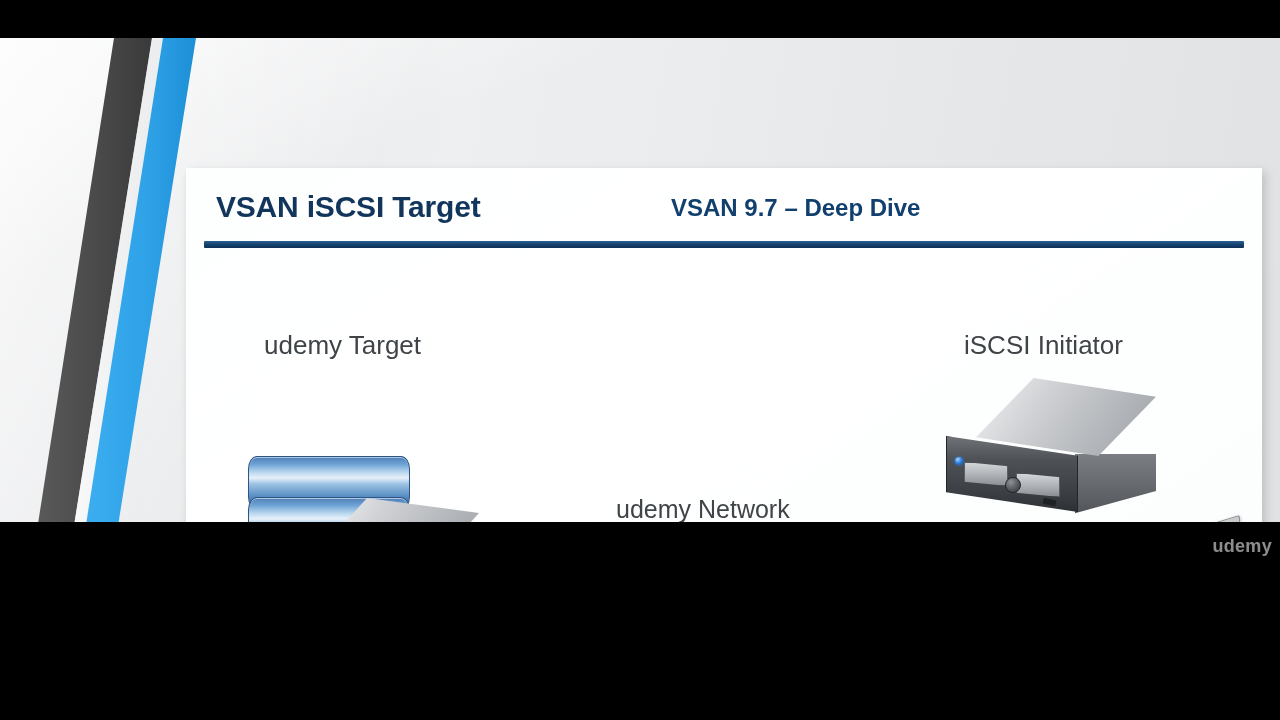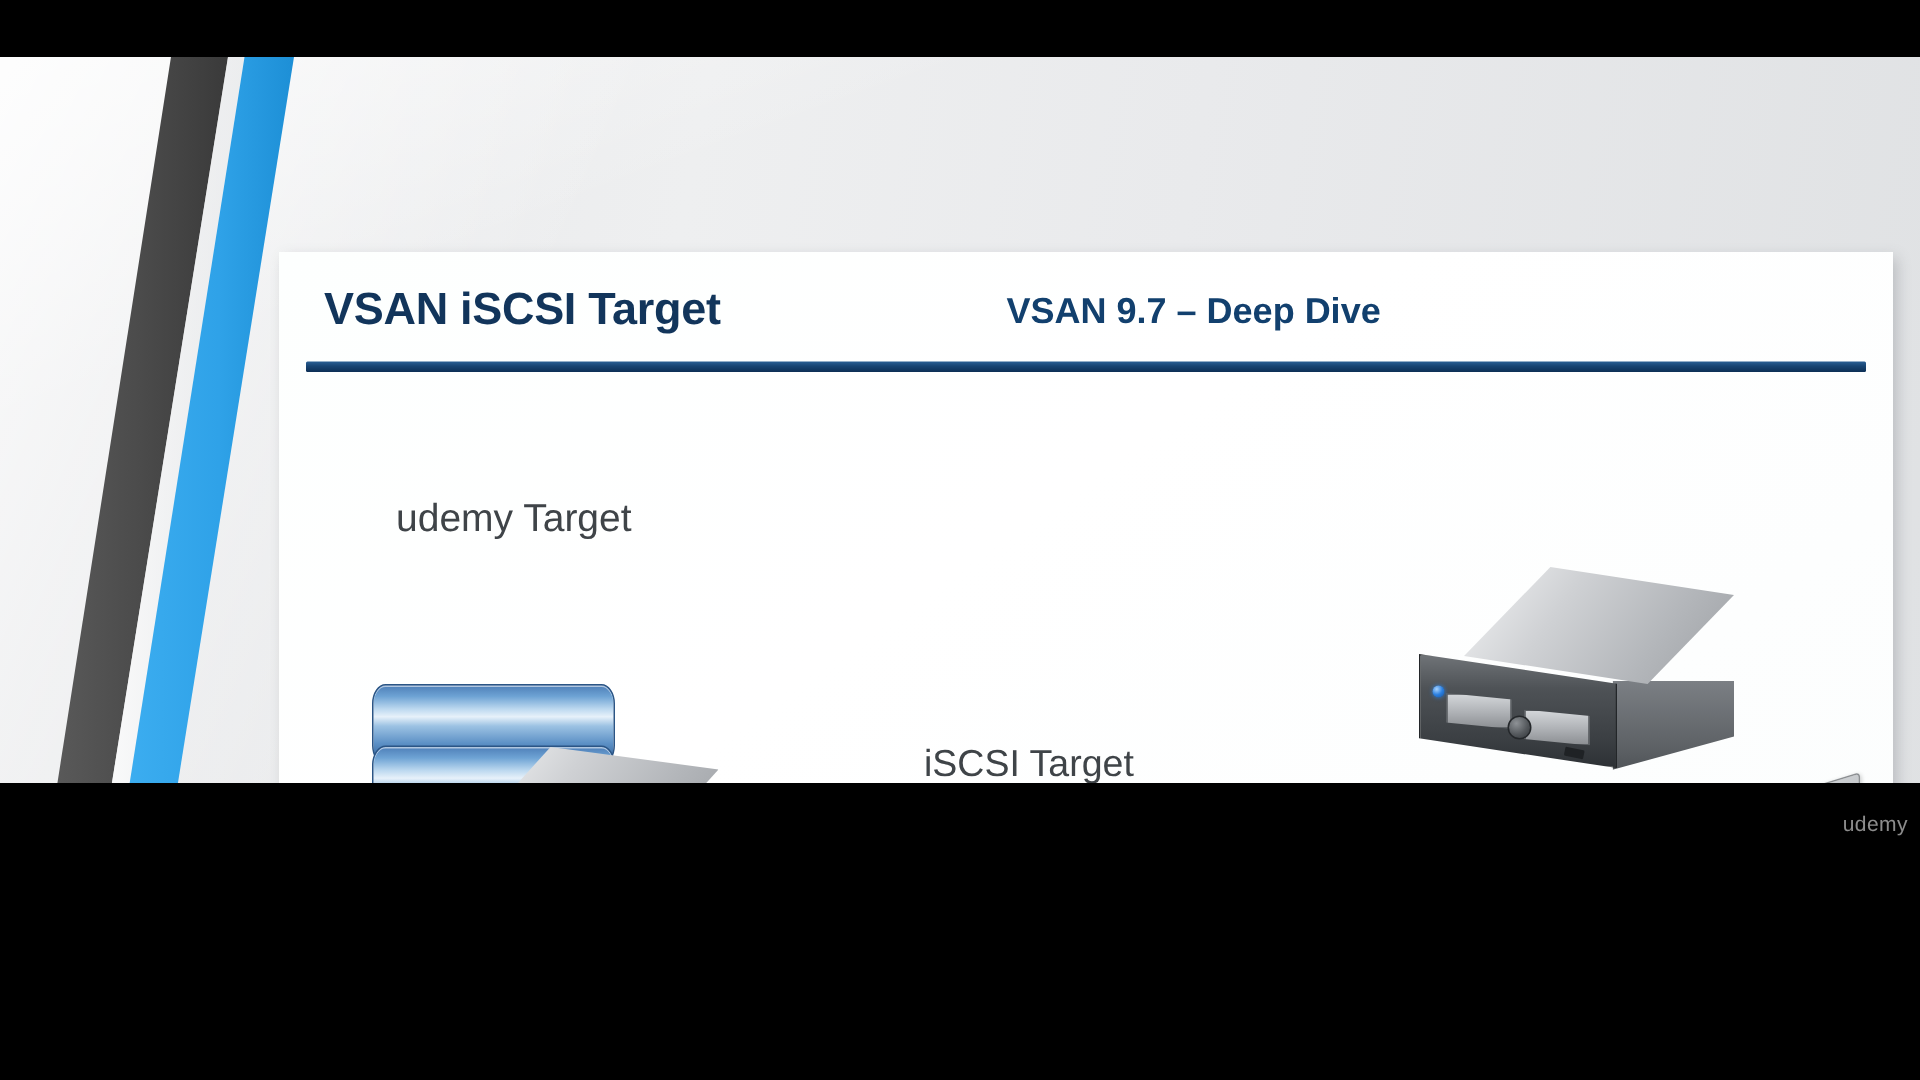--- a/index.html
+++ b/index.html
@@ -373,22 +373,22 @@
     border: 1px solid #9a9da0;
     border-radius: 2px;
     transform: skewY(17deg);
   }
 
   
   #udemy-watermark {
     position: absolute;
     right: 8px;
     bottom: 3px;
-    font-size: 14px;
-    font-weight: normal;
+    font-size: 18px;
+    font-weight: bold;
     color: rgba(255,255,255,0.55);
     letter-spacing: 0.3px;
     z-index: 60;
     text-shadow: 0 1px 1px rgba(0,0,0,0.4);
   }
 </style>
 </head>
 <body>
 
 <div id="player">
@@ -440,21 +440,22 @@
 
     <div id="slide-panel">
 
       <div id="title-row">
         <div id="slide-title">VSAN iSCSI Target</div>
         <div id="slide-subtitle">VSAN 9.7 – Deep Dive</div>
         <div id="title-rule"></div>
       </div>
 
       <div class="diagram-label" id="label-iscsi-target">udemy Target</div>
-      <div class="diagram-label" id="label-iscsi-network">iSCSI Target</div>
+      <div class="diagram-label" id="label-iscsi-initiator">iSCSI Initiator</div>
+      <div class="diagram-label" id="label-iscsi-network">udemy Network</div>
 
       <div id="storage-stack">
         <div class="db-layer" id="db-layer-1"></div>
         <div class="db-layer" id="db-layer-2"></div>
         <div class="db-layer" id="db-layer-3"></div>
       </div>
 
       <div class="server-box" id="server-left">
         <div class="sv-side"></div>
         <div class="sv-top"></div>

